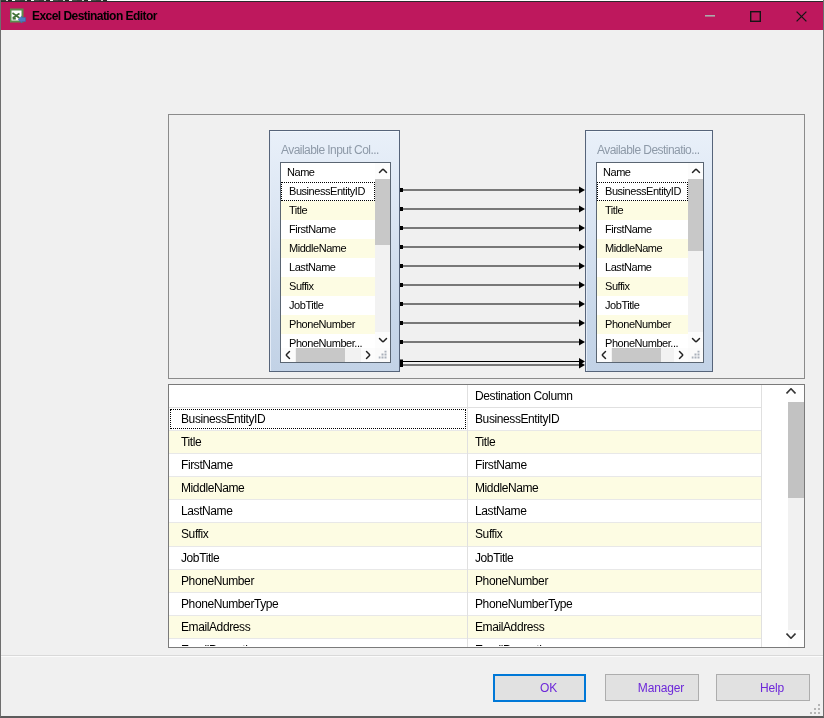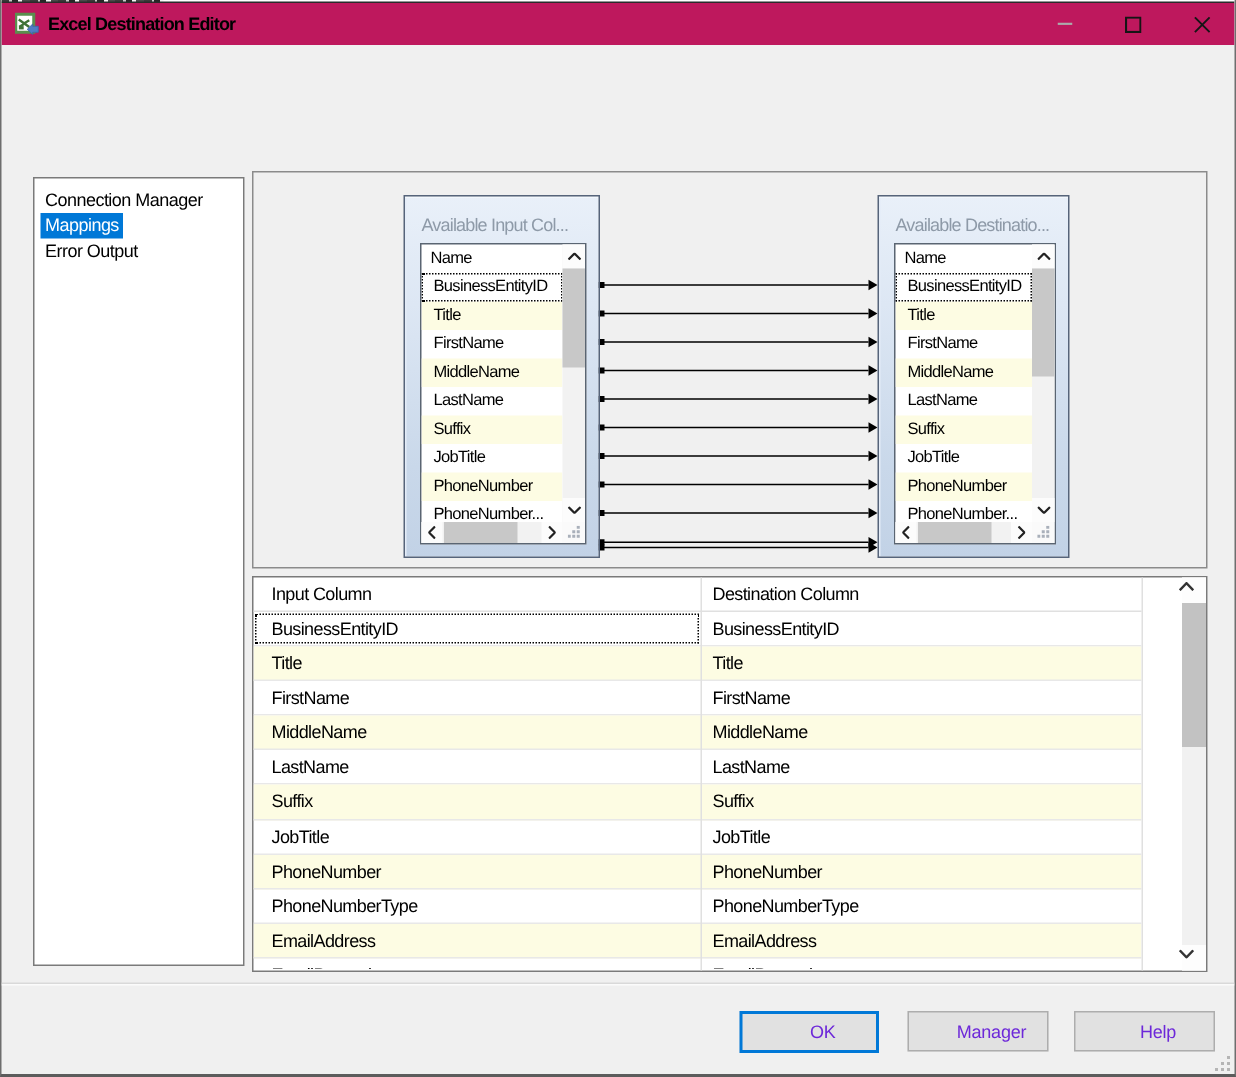--- a/index.html
+++ b/index.html
@@ -140,25 +140,20 @@
         </svg>
     </div>
     <div class="cap-btn cap-close">
       <svg width="11" height="11" viewBox="0 0 11 11">
           <path d="M0.6 0.6 L10.4 10.4 M10.4 0.6 L0.6 10.4" stroke="#151515" stroke-width="1.3"></path>
         </svg>
     </div>
   </div>
 
 
-  <div class="nav-list">
-    <div class="nav-item">Connection Manager</div>
-    <div class="nav-item selected">Mappings</div>
-    <div class="nav-item">Error Output</div>
-  </div>
 
   <div class="canvas">
 
     <svg class="wires" viewBox="0 0 637 265">
       <g stroke="#000" stroke-width="1.1">
         <line x1="232" y1="75" x2="410" y2="75"></line>
         <line x1="232" y1="94" x2="410" y2="94"></line>
         <line x1="232" y1="113" x2="410" y2="113"></line>
         <line x1="232" y1="132" x2="410" y2="132"></line>
         <line x1="232" y1="151" x2="410" y2="151"></line>
@@ -303,21 +298,20 @@
                 <rect x="6" y="6" width="2" height="2"></rect>
               </g>
             </svg>
         </div>
       </div>
     </div>
   </div>
 
   <div class="grid">
     <div class="grid-header">
-      <div class="gh-cell c1">Input Column</div>
       <div class="gh-cell c2">Destination Column</div>
     </div>
     <div class="grid-rows">
       <div class="grow">
         <div class="gcell c1 focus">BusinessEntityID</div>
         <div class="gcell c2">BusinessEntityID</div>
       </div>
       <div class="grow alt">
         <div class="gcell c1">Title</div>
         <div class="gcell c2">Title</div>

